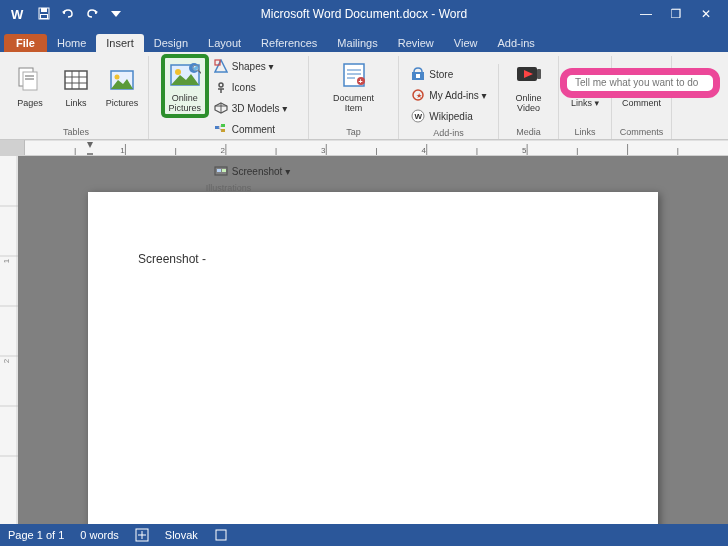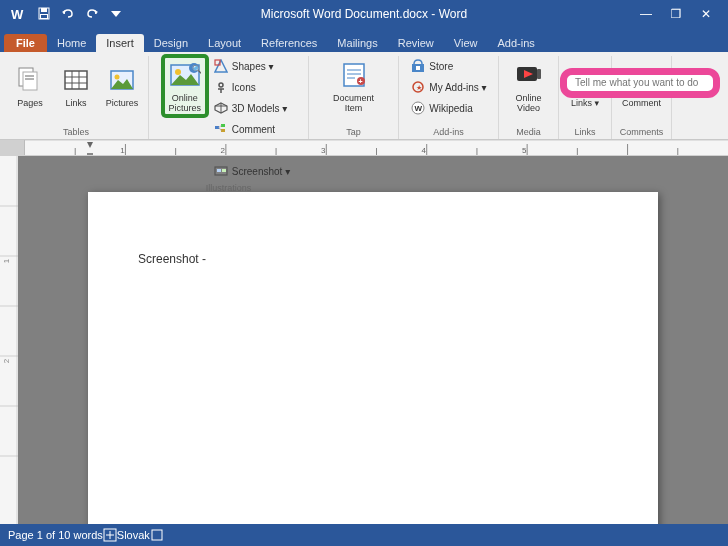--- a/index.html
+++ b/index.html
@@ -255,34 +255,34 @@
       height: 22px;
       display: flex;
       align-items: center;
       justify-content: space-between;
       padding: 0 8px;
       color: white;
       font-size: 11px;
     }
     .status-left {
       display: flex;
-      gap: 0;
+      gap: 16px;
       align-items: center;
     }
     .status-right {
       display: flex;
       align-items: center;
       gap: 4px;
     }
 
     
     .tables-group { min-width: 80px; }
     .illus-group { min-width: 160px; }
     .tap-group { min-width: 90px; }
-    .addins-group { min-width: 100px; }
+    .addins-group { min-width: 100px; margin-top: 8px; }
     .media-group { min-width: 60px; }
     .links-group { min-width: 44px; }
     .comments-group { min-width: 60px; }
 
     .small-btn-row {
       display: flex;
       flex-direction: column;
       justify-content: space-between;
       gap: 1px;
     }

